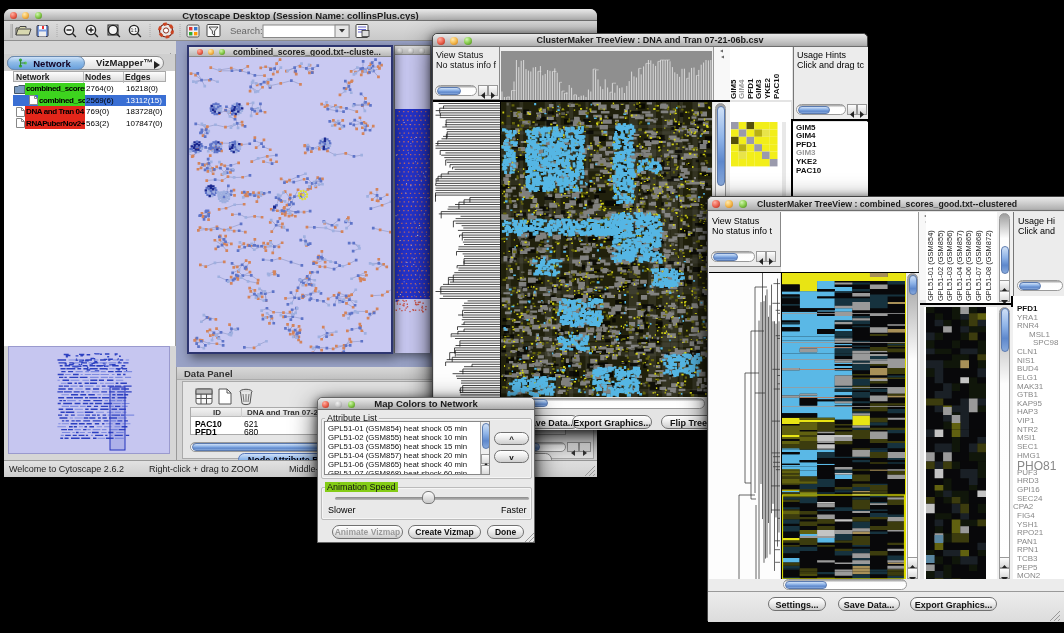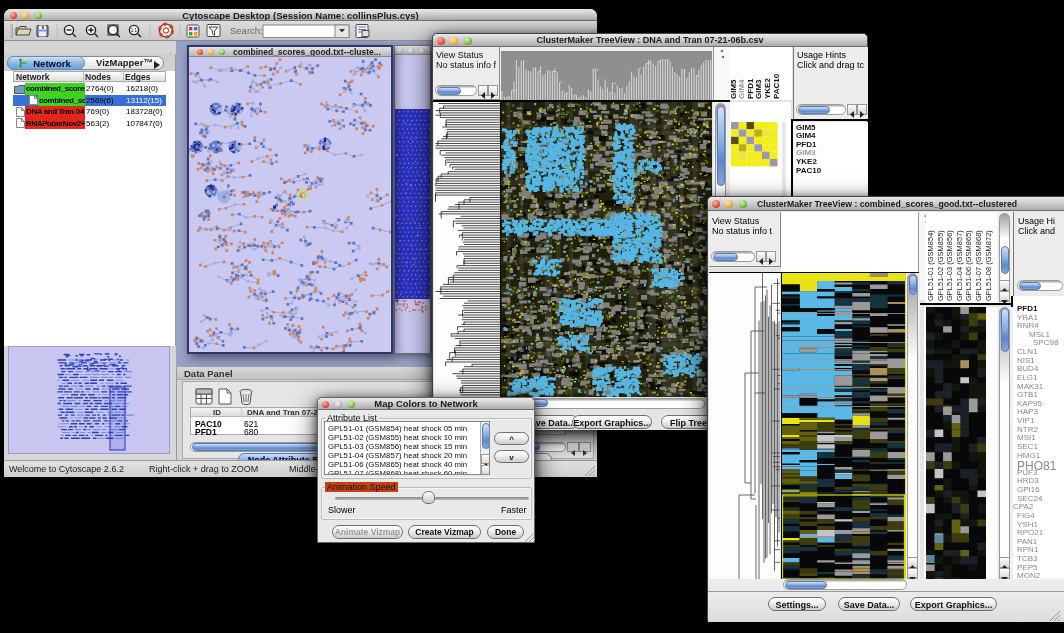--- a/index.html
+++ b/index.html
@@ -544,21 +544,21 @@
             <path d="M1 5.5l3-3.5 3 3.5z" fill="#222"></path>
           </svg></div>
         <div class="sq" style="left:0;top:43px;width:9.5px;height:10px"><svg width="8" height="8">
             <path d="M1 2.5l3 3.5 3-3.5z" fill="#222"></path>
           </svg></div>
       </div>
     </div>
     <div class="cap" style="left:176px;top:34px;width:35px;height:13px;font-size:8px;line-height:13px">^</div>
     <div class="cap" style="left:176px;top:52px;width:35px;height:13px;font-size:8px;line-height:13px">v</div>
     <div class="et" style="left:3px;top:89px;width:211px;height:33px"></div>
-    <span class="t" style="left:7px;top:83.5px;font-size:9px;color:#111;background:#c2410c;padding:0 2px">Animation Speed</span>
+    <span class="t" style="left:7px;top:83.5px;font-size:9px;color:#111;background:#84cc16;padding:0 2px">Animation Speed</span>
     <div class="ab" style="left:17px;top:99px;width:194px;height:3px;background:linear-gradient(#888,#bbb);border-radius:2px"></div>
     <div class="ab" style="left:104px;top:93px;width:13px;height:13px;background:linear-gradient(#fdfdfd,#c8c8c8);border:1px solid #777;border-radius:6px 6px 5px 5px"></div>
     <span class="t" style="left:10px;top:107px;font-size:9px">Slower</span>
     <span class="t" style="left:183px;top:107px;font-size:9px">Faster</span>
     <div class="cap" style="left:14px;top:127px;width:71px;height:13.5px;font-size:8.5px;line-height:13.5px;color:#9a9a9a">Animate Vizmap</div>
     <div class="cap" style="left:90px;top:127px;width:73px;height:13.5px;font-size:8.5px;line-height:13.5px">Create Vizmap</div>
     <div class="cap" style="left:169px;top:127px;width:37px;height:13.5px;font-size:8.5px;line-height:13.5px">Done</div>
     <svg class="ab" style="left:206px;top:134px" width="11" height="11">
       <path d="M10 1L1 10 M10 5L5 10 M10 9l-1 1" stroke="#999" stroke-width="1"></path>
     </svg>

